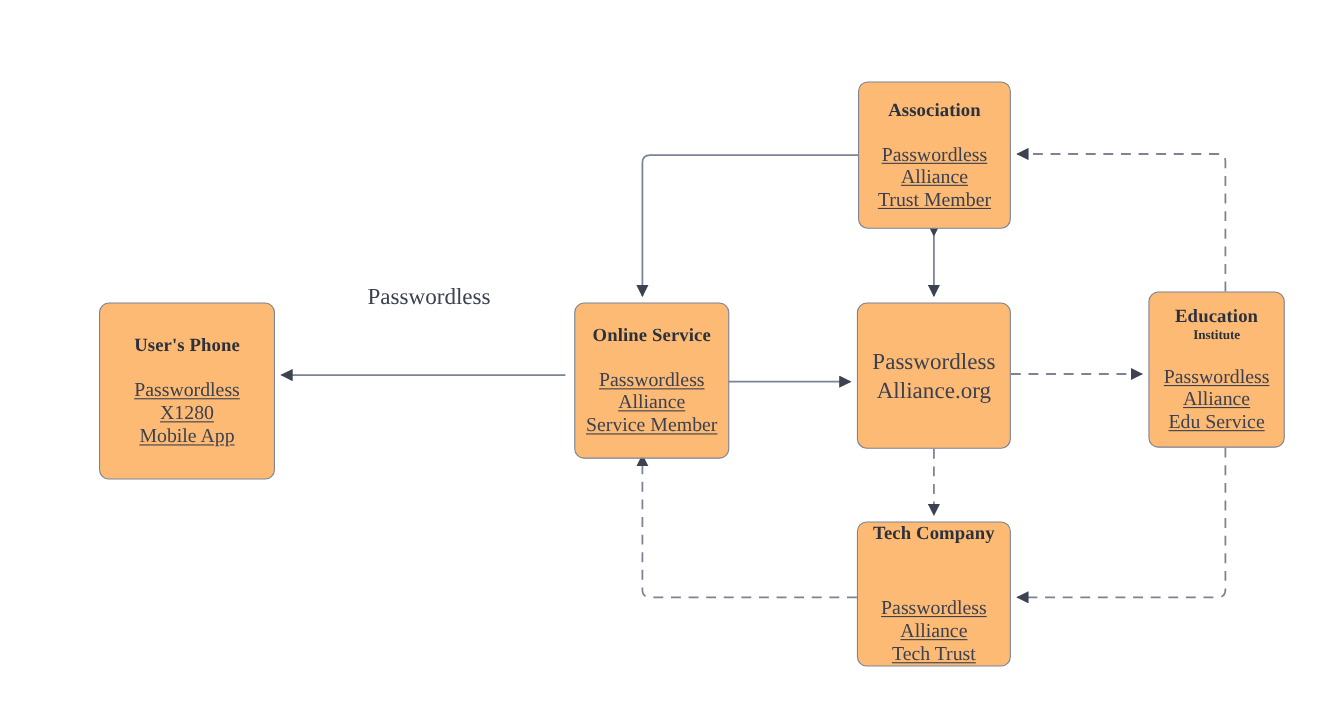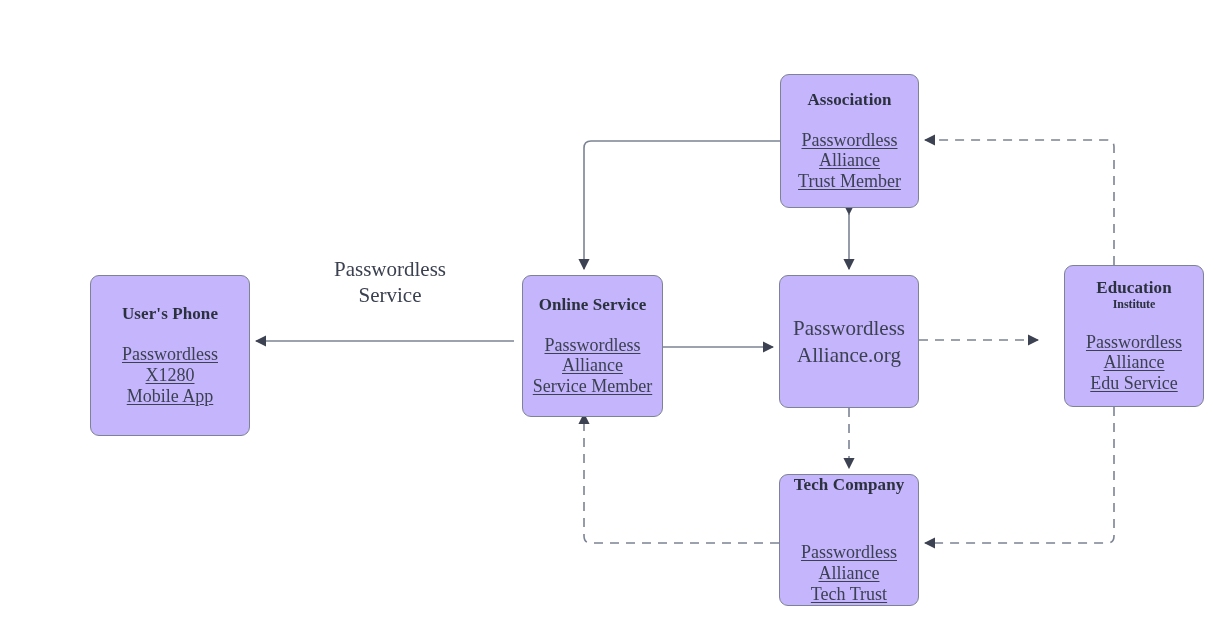--- a/index.html
+++ b/index.html
@@ -24,21 +24,21 @@
   #edges {
     position: absolute;
     left: 0; top: 0;
     width: 1222px;
     height: 640px;
     pointer-events: none;
   }
   .node {
     position: absolute;
     box-sizing: border-box;
-    background: #c4b5fd;
+    background: #fdba74;
     border: 1.4px solid #7c8394;
     border-radius: 9px;
     display: flex;
     flex-direction: column;
     align-items: center;
     justify-content: center;
     text-align: center;
     color: #2f3542;
     line-height: 1.16;
   }
@@ -69,21 +69,21 @@
     font-size: 21px;
     color: #3b4150;
     line-height: 1.25;
   }
 
   
   #node-user-phone      { left: 90px;   top: 275px; width: 160px;  height: 161px; }
   #node-online-service  { left: 522px;  top: 275px; width: 141px;  height: 142px; }
   #node-association     { left: 780px;  top: 74px;  width: 139px;  height: 134px; }
   #node-alliance        { left: 779px;  top: 275px; width: 140px;  height: 133px; }
-  #node-education       { left: 1044px; top: 265px; width: 140px;  height: 142px; margin-left: 20px; }
+  #node-education       { left: 1044px; top: 265px; width: 124px;  height: 142px; }
   #node-tech-company    { left: 779px;  top: 474px; width: 140px;  height: 132px; gap: 17px; }
 
   #label-passwordless-service {
     position: absolute;
     left: 295px;
     top: 256px;
     width: 190px;
     text-align: center;
     font-size: 21px;
     color: #3b4150;
@@ -177,16 +177,15 @@
     <div class="gap"></div>
     <div class="sub">
       <div><span>Passwordless</span></div>
       <div><span>Alliance</span></div>
       <div><span>Tech Trust</span></div>
     </div>
   </div>
 
   <div id="label-passwordless-service">
     <div>Passwordless</div>
-    <div>Service</div>
   </div>
 
 </div>
 
 </body></html>

